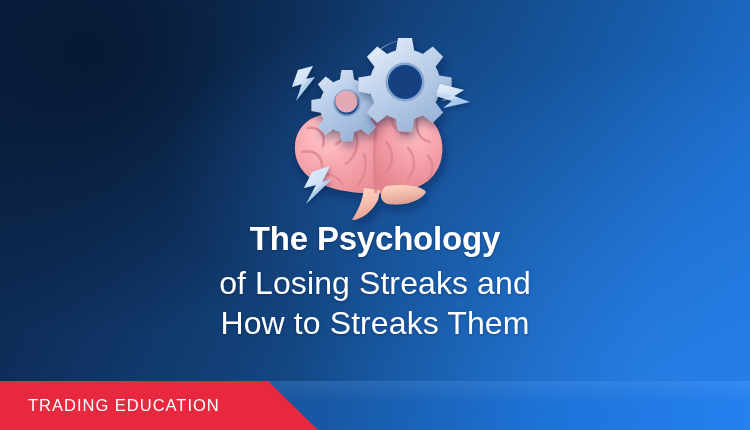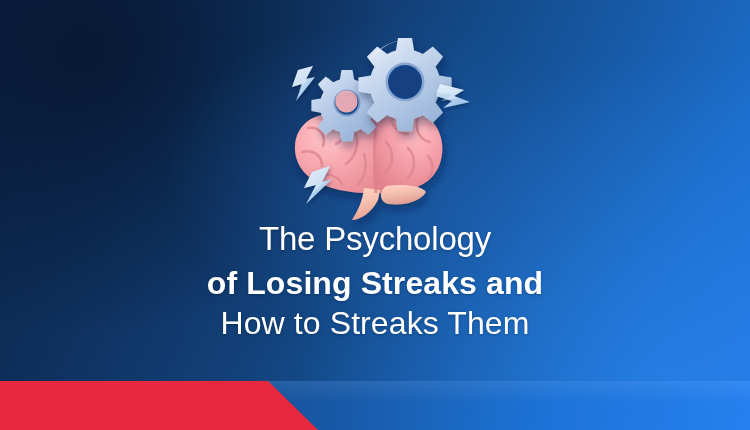--- a/index.html
+++ b/index.html
@@ -65,33 +65,33 @@
     top: 222px;
     width: 750px;
     text-align: center;
     color: #ffffff;
     line-height: 1.0;
     text-shadow: 0 1px 3px rgba(3,16,36,0.32);
   }
   .headline .l1 {
     display: block;
     font-size: 33px;
-    font-weight: normal;
+    font-weight: bold;
     letter-spacing: -0.2px;
     padding-bottom: 12px;
     text-align: center;
   }
   .headline .l2,
   .headline .l3 {
     display: block;
     font-size: 32px;
     font-weight: normal;
     letter-spacing: 0.1px;
   }
-  .headline .l2 { padding-bottom: 8px; font-weight: bold; }
+  .headline .l2 { padding-bottom: 8px; }
 
   
   .bottom-strip {
     position: absolute;
     left: 0;
     bottom: 0;
     width: 750px;
     height: 49px;
     background: linear-gradient(100deg, #11386e 0%, #1759a6 45%, #1d72d6 72%, #2581f0 100%);
   }
@@ -257,14 +257,15 @@
 
   <div class="headline">
     <span class="l1">The Psychology</span>
     <span class="l2">of Losing Streaks and</span>
     <span class="l3">How to Streaks Them</span>
   </div>
 
   <div class="bottom-strip"></div>
   <div class="bottom-strip-sheen"></div>
   <div class="red-tag"></div>
+  <div class="red-tag-label">TRADING EDUCATION</div>
 
 </div>
 
 </body></html>

